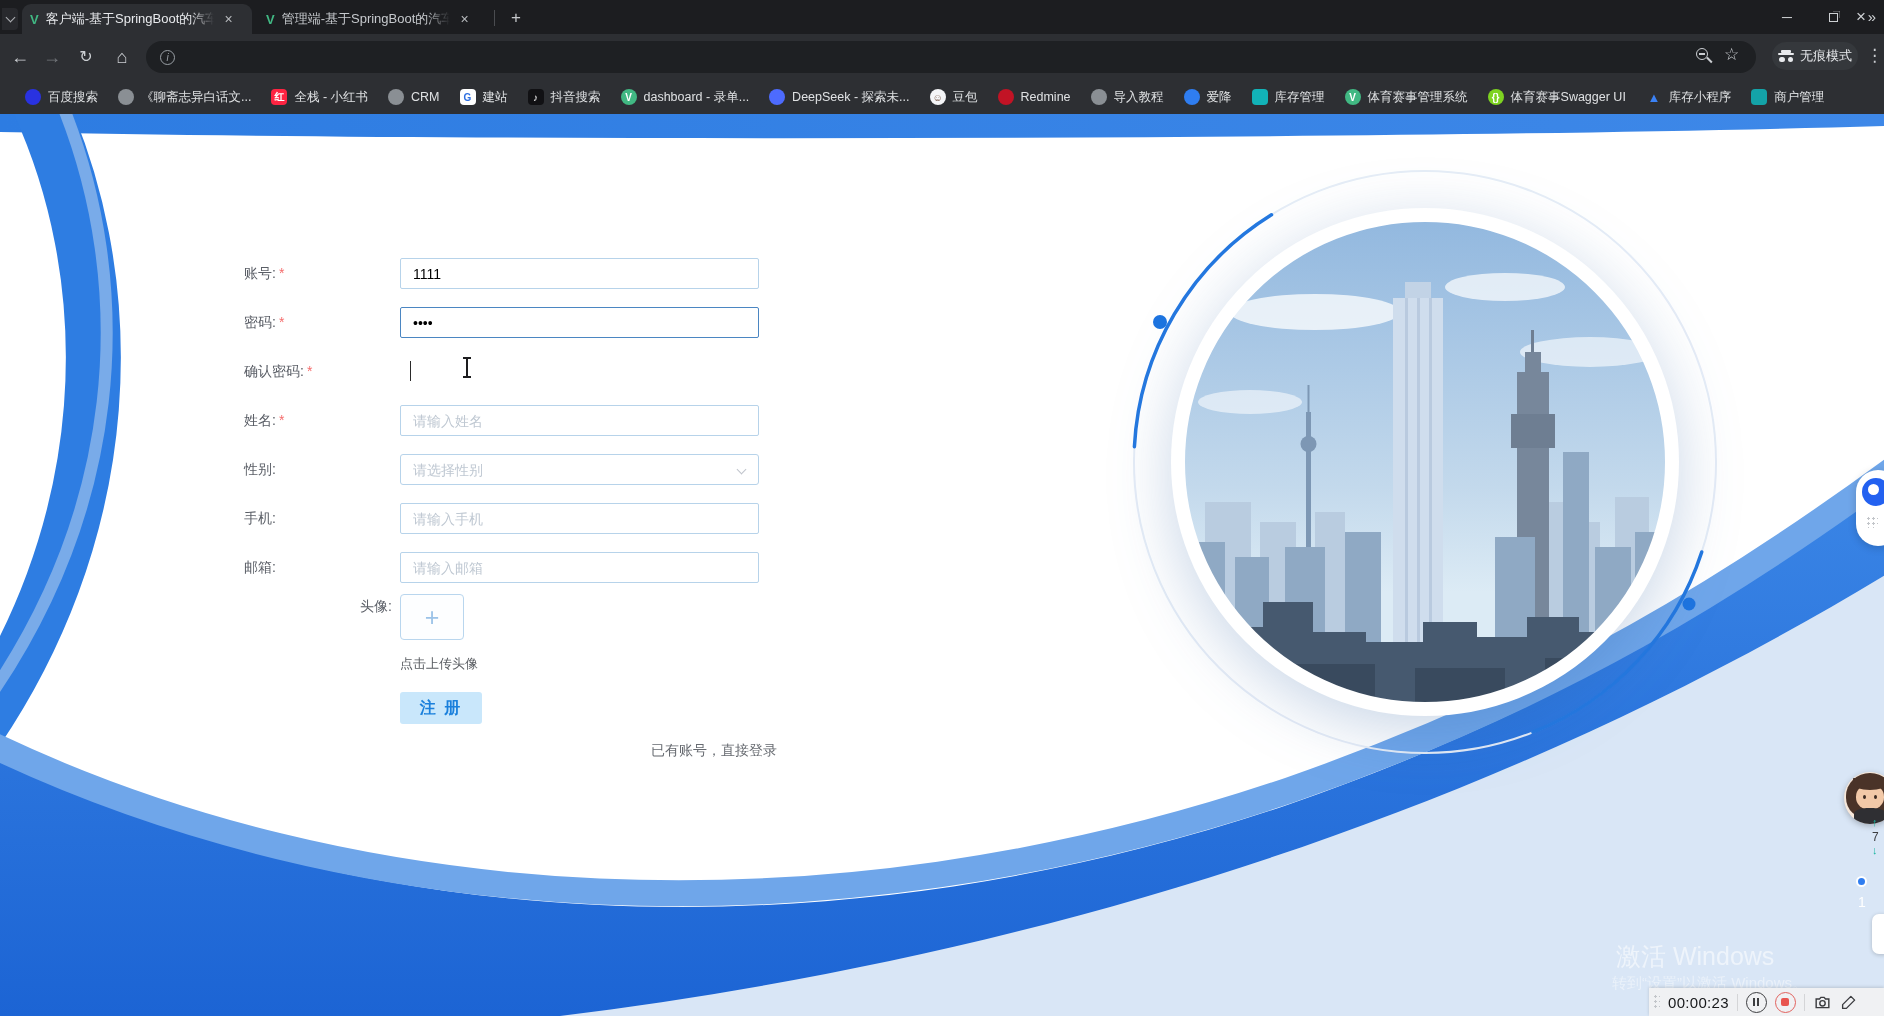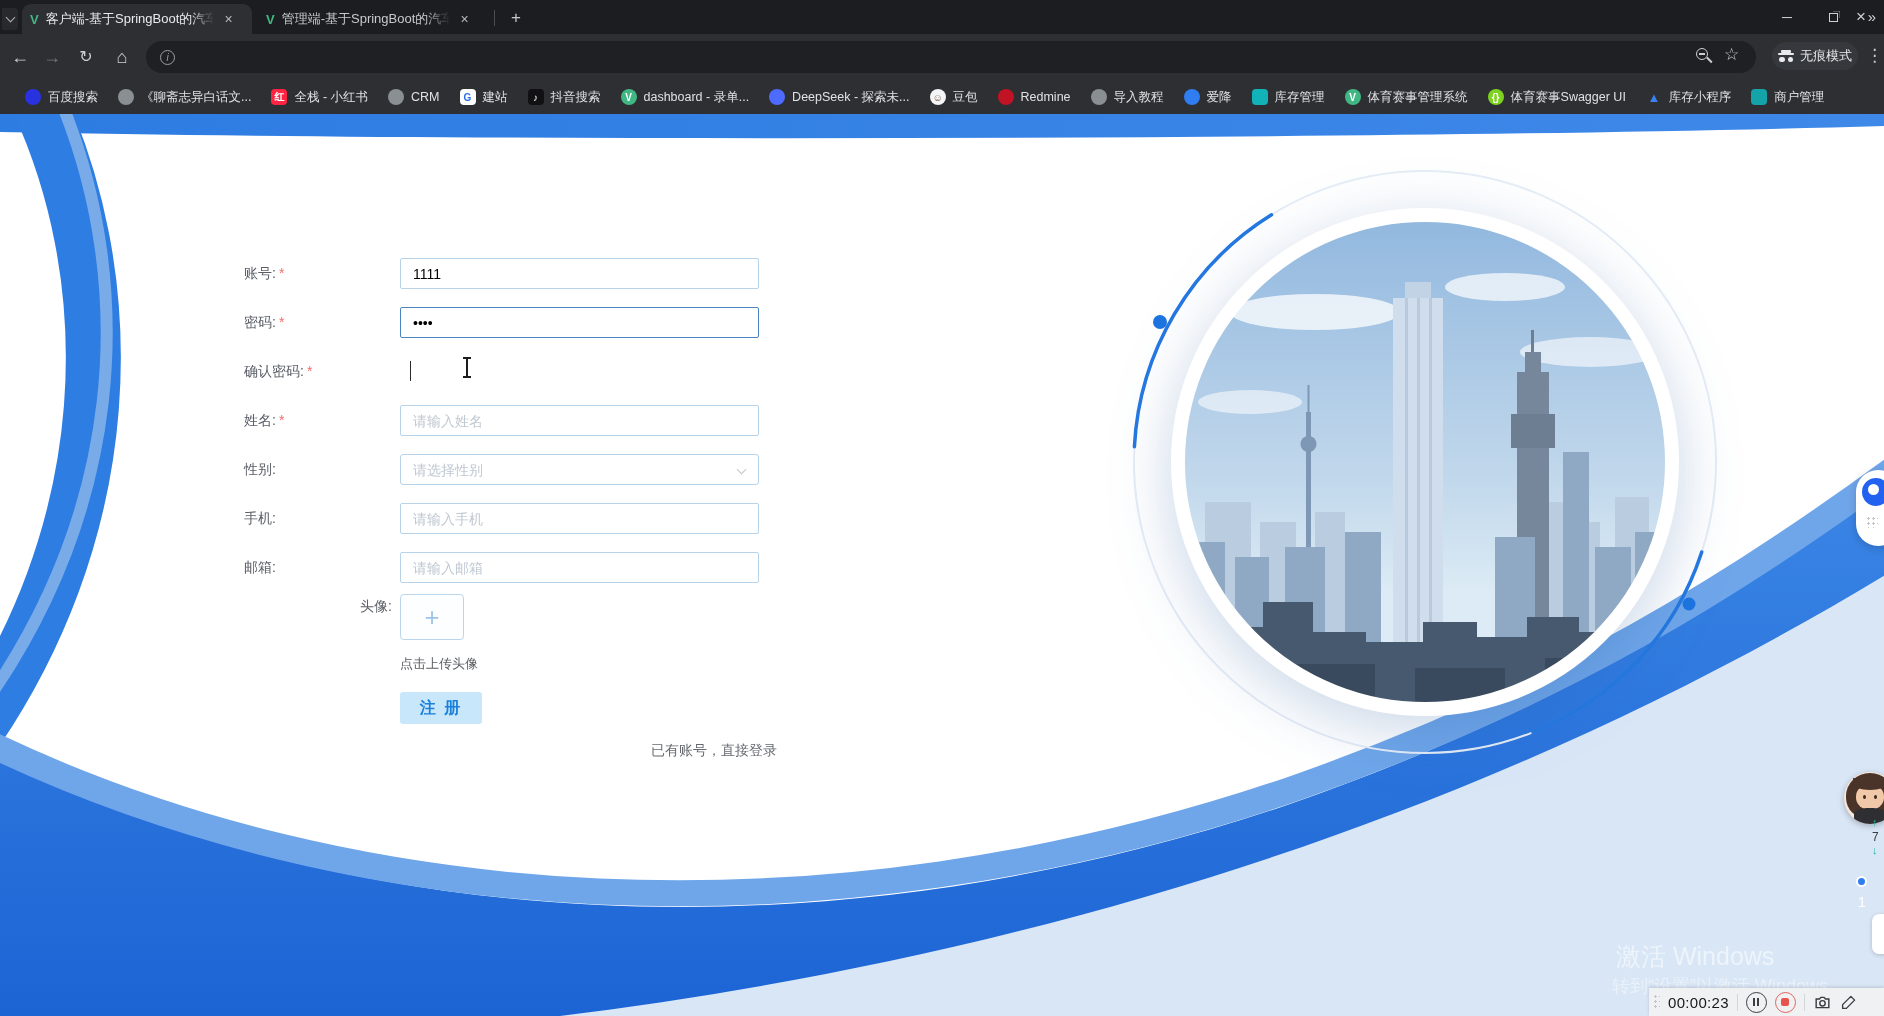--- a/index.html
+++ b/index.html
@@ -81,21 +81,21 @@
   #pet-avatar .bang{position:absolute;left:9px;top:6px;width:34px;height:12px;border-radius:0 0 60% 60%;background:#4a3328;}
   #pet-avatar .eye1,#pet-avatar .eye2{position:absolute;top:23px;width:3px;height:4px;background:#3a2a22;border-radius:50%;}
   #pet-avatar .eye1{left:19px;} #pet-avatar .eye2{left:30px;}
   #pet-avatar .body{position:absolute;left:10px;top:36px;width:32px;height:16px;border-radius:40% 40% 0 0;background:#2f2f33;}
   .edge-frag{position:absolute;color:#fff;font-size:12px;}
   #frag-up,#frag-down{color:#18b6a0;font-size:11px;}
   #frag-dot{position:absolute;left:1856px;top:762px;width:11px;height:11px;border-radius:50%;background:#2f7df0;border:2px solid #fff;}
   #frag-sliver{position:absolute;left:1872px;top:800px;width:14px;height:40px;background:#fff;border-radius:7px 0 0 7px;box-shadow:0 1px 4px rgba(0,0,0,.2);}
   
   #wm1{position:absolute;left:1616px;top:826px;font-size:25px;color:rgba(255,255,255,.55);}
-  #wm2{position:absolute;left:1612px;top:860px;font-size:18px;color:rgba(255,255,255,.45);}
+  #wm2{position:absolute;left:1612px;top:860px;font-size:15px;color:rgba(255,255,255,.45);}
   
   #recorder{position:absolute;left:1649px;top:874px;width:235px;height:28px;background:#f0f1f3;box-shadow:0 -1px 3px rgba(0,0,0,.15);display:flex;align-items:center;gap:8px;padding:0 6px 0 4px;}
   #rec-grip{width:7px;height:16px;}
   #rec-time{font-size:15px;color:#17181a;letter-spacing:.3px;}
   .rec-sep{width:1px;height:17px;background:#d4d5d7;}
   .rec-circle{width:21px;height:21px;border-radius:50%;position:relative;flex:none;}
   #rec-pause{border:1.6px solid #3c3d40;}
   #rec-pause i,#rec-pause b{position:absolute;top:5px;width:2px;height:8px;background:#3c3d40;}
   #rec-pause i{left:6px;} #rec-pause b{left:10px;}
   #rec-stop{border:1.6px solid #e2625e;}

